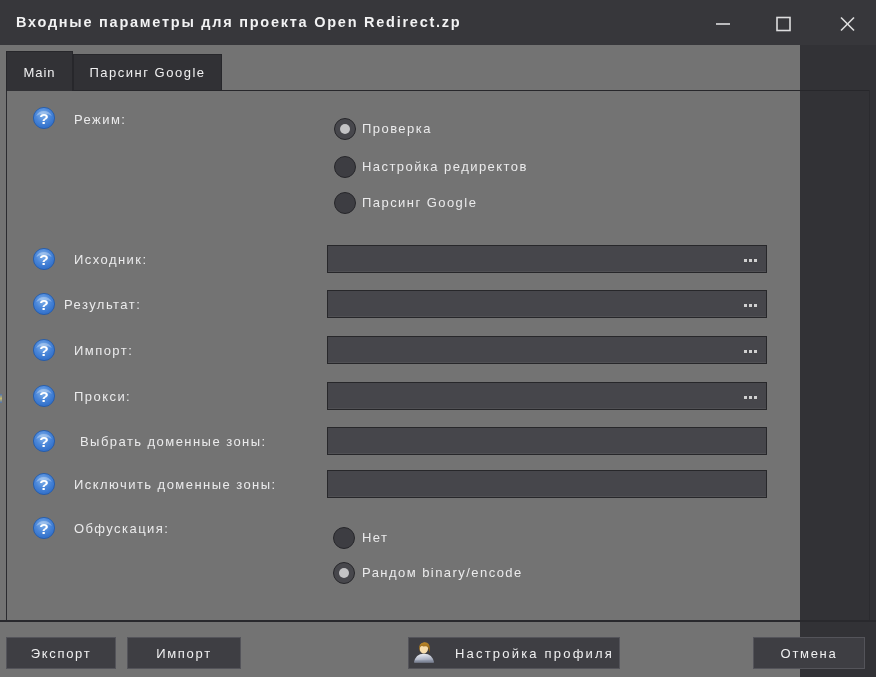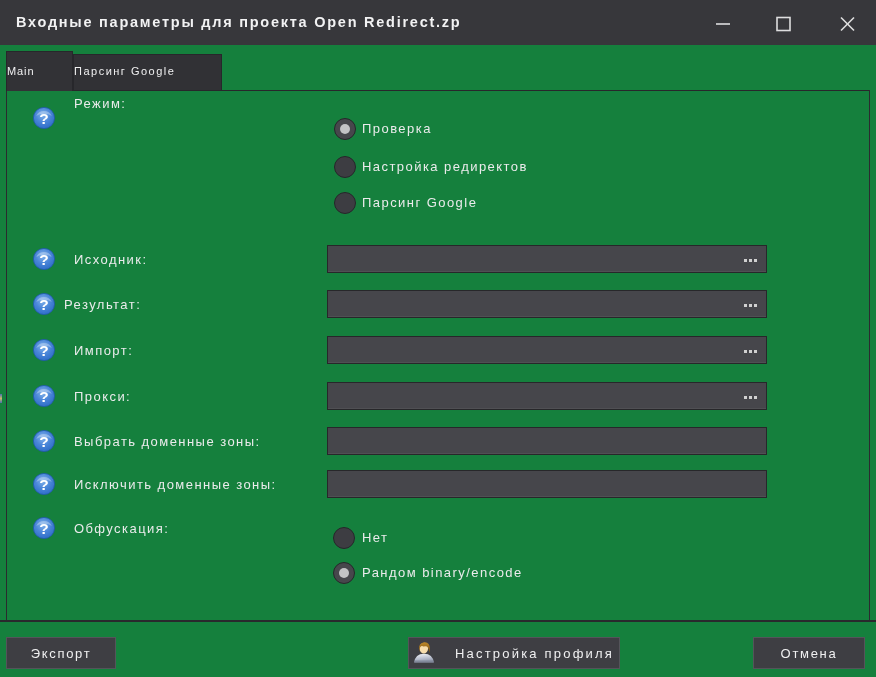--- a/index.html
+++ b/index.html
@@ -1,26 +1,26 @@
 <!DOCTYPE html>
 <html><head>
 <meta charset="utf-8">
 <style>
   * { margin:0; padding:0; box-sizing:border-box; }
   html,body { width:876px; height:677px; overflow:hidden; background:#323236; }
   body { font-family:"Liberation Sans", sans-serif; }
-  #win { position:relative; width:876px; height:677px; background:#15803d; }
+  #win { position:relative; width:800px; height:677px; background:#737373; }
   .abs { position:absolute; }
   #titlebar { left:0; top:0; width:876px; height:45px; background:#37373b; }
   #title { left:16px; top:0; height:45px; line-height:45px; font-size:14.5px; font-weight:bold; color:#f2f2f3; letter-spacing:1.75px; }
   
   .tab { border:1px solid #27272b; }
   #tab1 { left:6px; top:51px; width:67px; height:40px; background:#323236; border-bottom:none; }
   #tab2 { left:73px; top:54px; width:149px; height:37px; background:#313135; }
-  .tabtext { width:100%; text-align:left; color:#f0f0f1; font-size:11px; letter-spacing:1.5px; }
+  .tabtext { width:100%; text-align:center; color:#f0f0f1; font-size:13px; letter-spacing:1.5px; }
   #pageline { left:73px; top:90px; width:796px; height:1px; background:#27272b; }
   #pageleft { left:6px; top:90px; width:1px; height:531px; background:#2b2b2f; }
   #pageright { left:869px; top:90px; width:1px; height:531px; background:#2b2b2f; }
   .label { font-size:13px; color:#ebebec; white-space:nowrap; letter-spacing:1.45px; }
   .input { left:327px; width:440px; height:28px; background:#46464b; border:1px solid #27272a; box-shadow: inset 0 -1px 0 rgba(255,255,255,0.055); }
   .dots { position:absolute; right:7px; top:13px; width:15px; height:4px; }
   .dots i { position:absolute; top:0; width:3px; height:3px; background:#d0d0d0; }
   
   .radio { width:22px; height:22px; border-radius:50%; border:1px solid #26262a; background:#3d3d42; }
   .radio.sel { background:#47474c; }
@@ -97,20 +97,21 @@
         <i style="left:0"></i>
         <i style="left:5px"></i>
         <i style="left:10px"></i>
       </div>
     </div>
   <div class="abs input" style="top:427px"></div>
   <div class="abs input" style="top:470px"></div>
 
   <div id="divider" class="abs"></div>
   <div class="abs btn" style="left:6px; width:110px">Экспорт</div>
+  <div class="abs btn" style="left:127px; width:114px">Импорт</div>
   <div class="abs btn" style="left:408px; width:212px; text-align:left; padding-left:46px; letter-spacing:2.2px">Настройка профиля</div>
   <div class="abs btn" style="left:753px; width:112px">Отмена</div>
 
   <svg class="abs" style="left:413px; top:640px" width="22" height="24" viewBox="0 0 22 24">
     <defs>
       <linearGradient id="pbody" x1="0" y1="0" x2="0.25" y2="1">
         <stop offset="0" stop-color="#f4f6fa"></stop>
         <stop offset="0.6" stop-color="#b9bfce"></stop>
         <stop offset="1" stop-color="#8f96a9"></stop>
       </linearGradient>
@@ -125,21 +126,21 @@
     <path d="M6.2,11.5 Q4.8,3.2 11,2.2 Q16.8,1.6 17,9 Q17.1,11 16.2,13 Q16,8 14,6.6 Q12.5,5.8 10.6,6.4 Q8.3,5.2 7.2,7.2 Q6.4,8.8 6.5,11.5 Z" fill="url(#phair)"></path>
   </svg>
 
   <div id="speck" class="abs"></div>
 
   <svg class="abs" style="left:33px;top:107px" width="22" height="22" viewBox="0 0 22 22">
       <circle cx="11" cy="11" r="10.6" fill="url(#qg)" stroke="#2058a8" stroke-width="0.8"></circle>
       <path d="M3.2,9 A8.6,8.6 0 0 1 18.8,9 A10.5,7 0 0 0 3.2,9 Z" fill="rgba(255,255,255,0.30)"></path>
       <text x="11" y="16.5" font-size="15.5" font-weight="bold" fill="#ffffff" text-anchor="middle" font-family="Liberation Sans">?</text>
     </svg>
-  <div class="abs label" style="left:74px;top:95px;line-height:18px">Режим:</div>
+  <div class="abs label" style="left:74px;top:111px;line-height:18px">Режим:</div>
   <svg class="abs" style="left:33px;top:248px" width="22" height="22" viewBox="0 0 22 22">
       <circle cx="11" cy="11" r="10.6" fill="url(#qg)" stroke="#2058a8" stroke-width="0.8"></circle>
       <path d="M3.2,9 A8.6,8.6 0 0 1 18.8,9 A10.5,7 0 0 0 3.2,9 Z" fill="rgba(255,255,255,0.30)"></path>
       <text x="11" y="16.5" font-size="15.5" font-weight="bold" fill="#ffffff" text-anchor="middle" font-family="Liberation Sans">?</text>
     </svg>
   <div class="abs label" style="left:74px;top:251px;line-height:18px">Исходник:</div>
   <svg class="abs" style="left:33px;top:292.5px" width="22" height="22" viewBox="0 0 22 22">
       <circle cx="11" cy="11" r="10.6" fill="url(#qg)" stroke="#2058a8" stroke-width="0.8"></circle>
       <path d="M3.2,9 A8.6,8.6 0 0 1 18.8,9 A10.5,7 0 0 0 3.2,9 Z" fill="rgba(255,255,255,0.30)"></path>
       <text x="11" y="16.5" font-size="15.5" font-weight="bold" fill="#ffffff" text-anchor="middle" font-family="Liberation Sans">?</text>
@@ -155,21 +156,21 @@
       <circle cx="11" cy="11" r="10.6" fill="url(#qg)" stroke="#2058a8" stroke-width="0.8"></circle>
       <path d="M3.2,9 A8.6,8.6 0 0 1 18.8,9 A10.5,7 0 0 0 3.2,9 Z" fill="rgba(255,255,255,0.30)"></path>
       <text x="11" y="16.5" font-size="15.5" font-weight="bold" fill="#ffffff" text-anchor="middle" font-family="Liberation Sans">?</text>
     </svg>
   <div class="abs label" style="left:74px;top:387.5px;line-height:18px">Прокси:</div>
   <svg class="abs" style="left:33px;top:430px" width="22" height="22" viewBox="0 0 22 22">
       <circle cx="11" cy="11" r="10.6" fill="url(#qg)" stroke="#2058a8" stroke-width="0.8"></circle>
       <path d="M3.2,9 A8.6,8.6 0 0 1 18.8,9 A10.5,7 0 0 0 3.2,9 Z" fill="rgba(255,255,255,0.30)"></path>
       <text x="11" y="16.5" font-size="15.5" font-weight="bold" fill="#ffffff" text-anchor="middle" font-family="Liberation Sans">?</text>
     </svg>
-  <div class="abs label" style="left:74px;top:433px;line-height:18px">Выбрать доменные зоны:</div>
+  <div class="abs label" style="left:80px;top:433px;line-height:18px">Выбрать доменные зоны:</div>
   <svg class="abs" style="left:33px;top:472.5px" width="22" height="22" viewBox="0 0 22 22">
       <circle cx="11" cy="11" r="10.6" fill="url(#qg)" stroke="#2058a8" stroke-width="0.8"></circle>
       <path d="M3.2,9 A8.6,8.6 0 0 1 18.8,9 A10.5,7 0 0 0 3.2,9 Z" fill="rgba(255,255,255,0.30)"></path>
       <text x="11" y="16.5" font-size="15.5" font-weight="bold" fill="#ffffff" text-anchor="middle" font-family="Liberation Sans">?</text>
     </svg>
   <div class="abs label" style="left:74px;top:475.5px;line-height:18px">Исключить доменные зоны:</div>
   <svg class="abs" style="left:33px;top:516.5px" width="22" height="22" viewBox="0 0 22 22">
       <circle cx="11" cy="11" r="10.6" fill="url(#qg)" stroke="#2058a8" stroke-width="0.8"></circle>
       <path d="M3.2,9 A8.6,8.6 0 0 1 18.8,9 A10.5,7 0 0 0 3.2,9 Z" fill="rgba(255,255,255,0.30)"></path>
       <text x="11" y="16.5" font-size="15.5" font-weight="bold" fill="#ffffff" text-anchor="middle" font-family="Liberation Sans">?</text>

